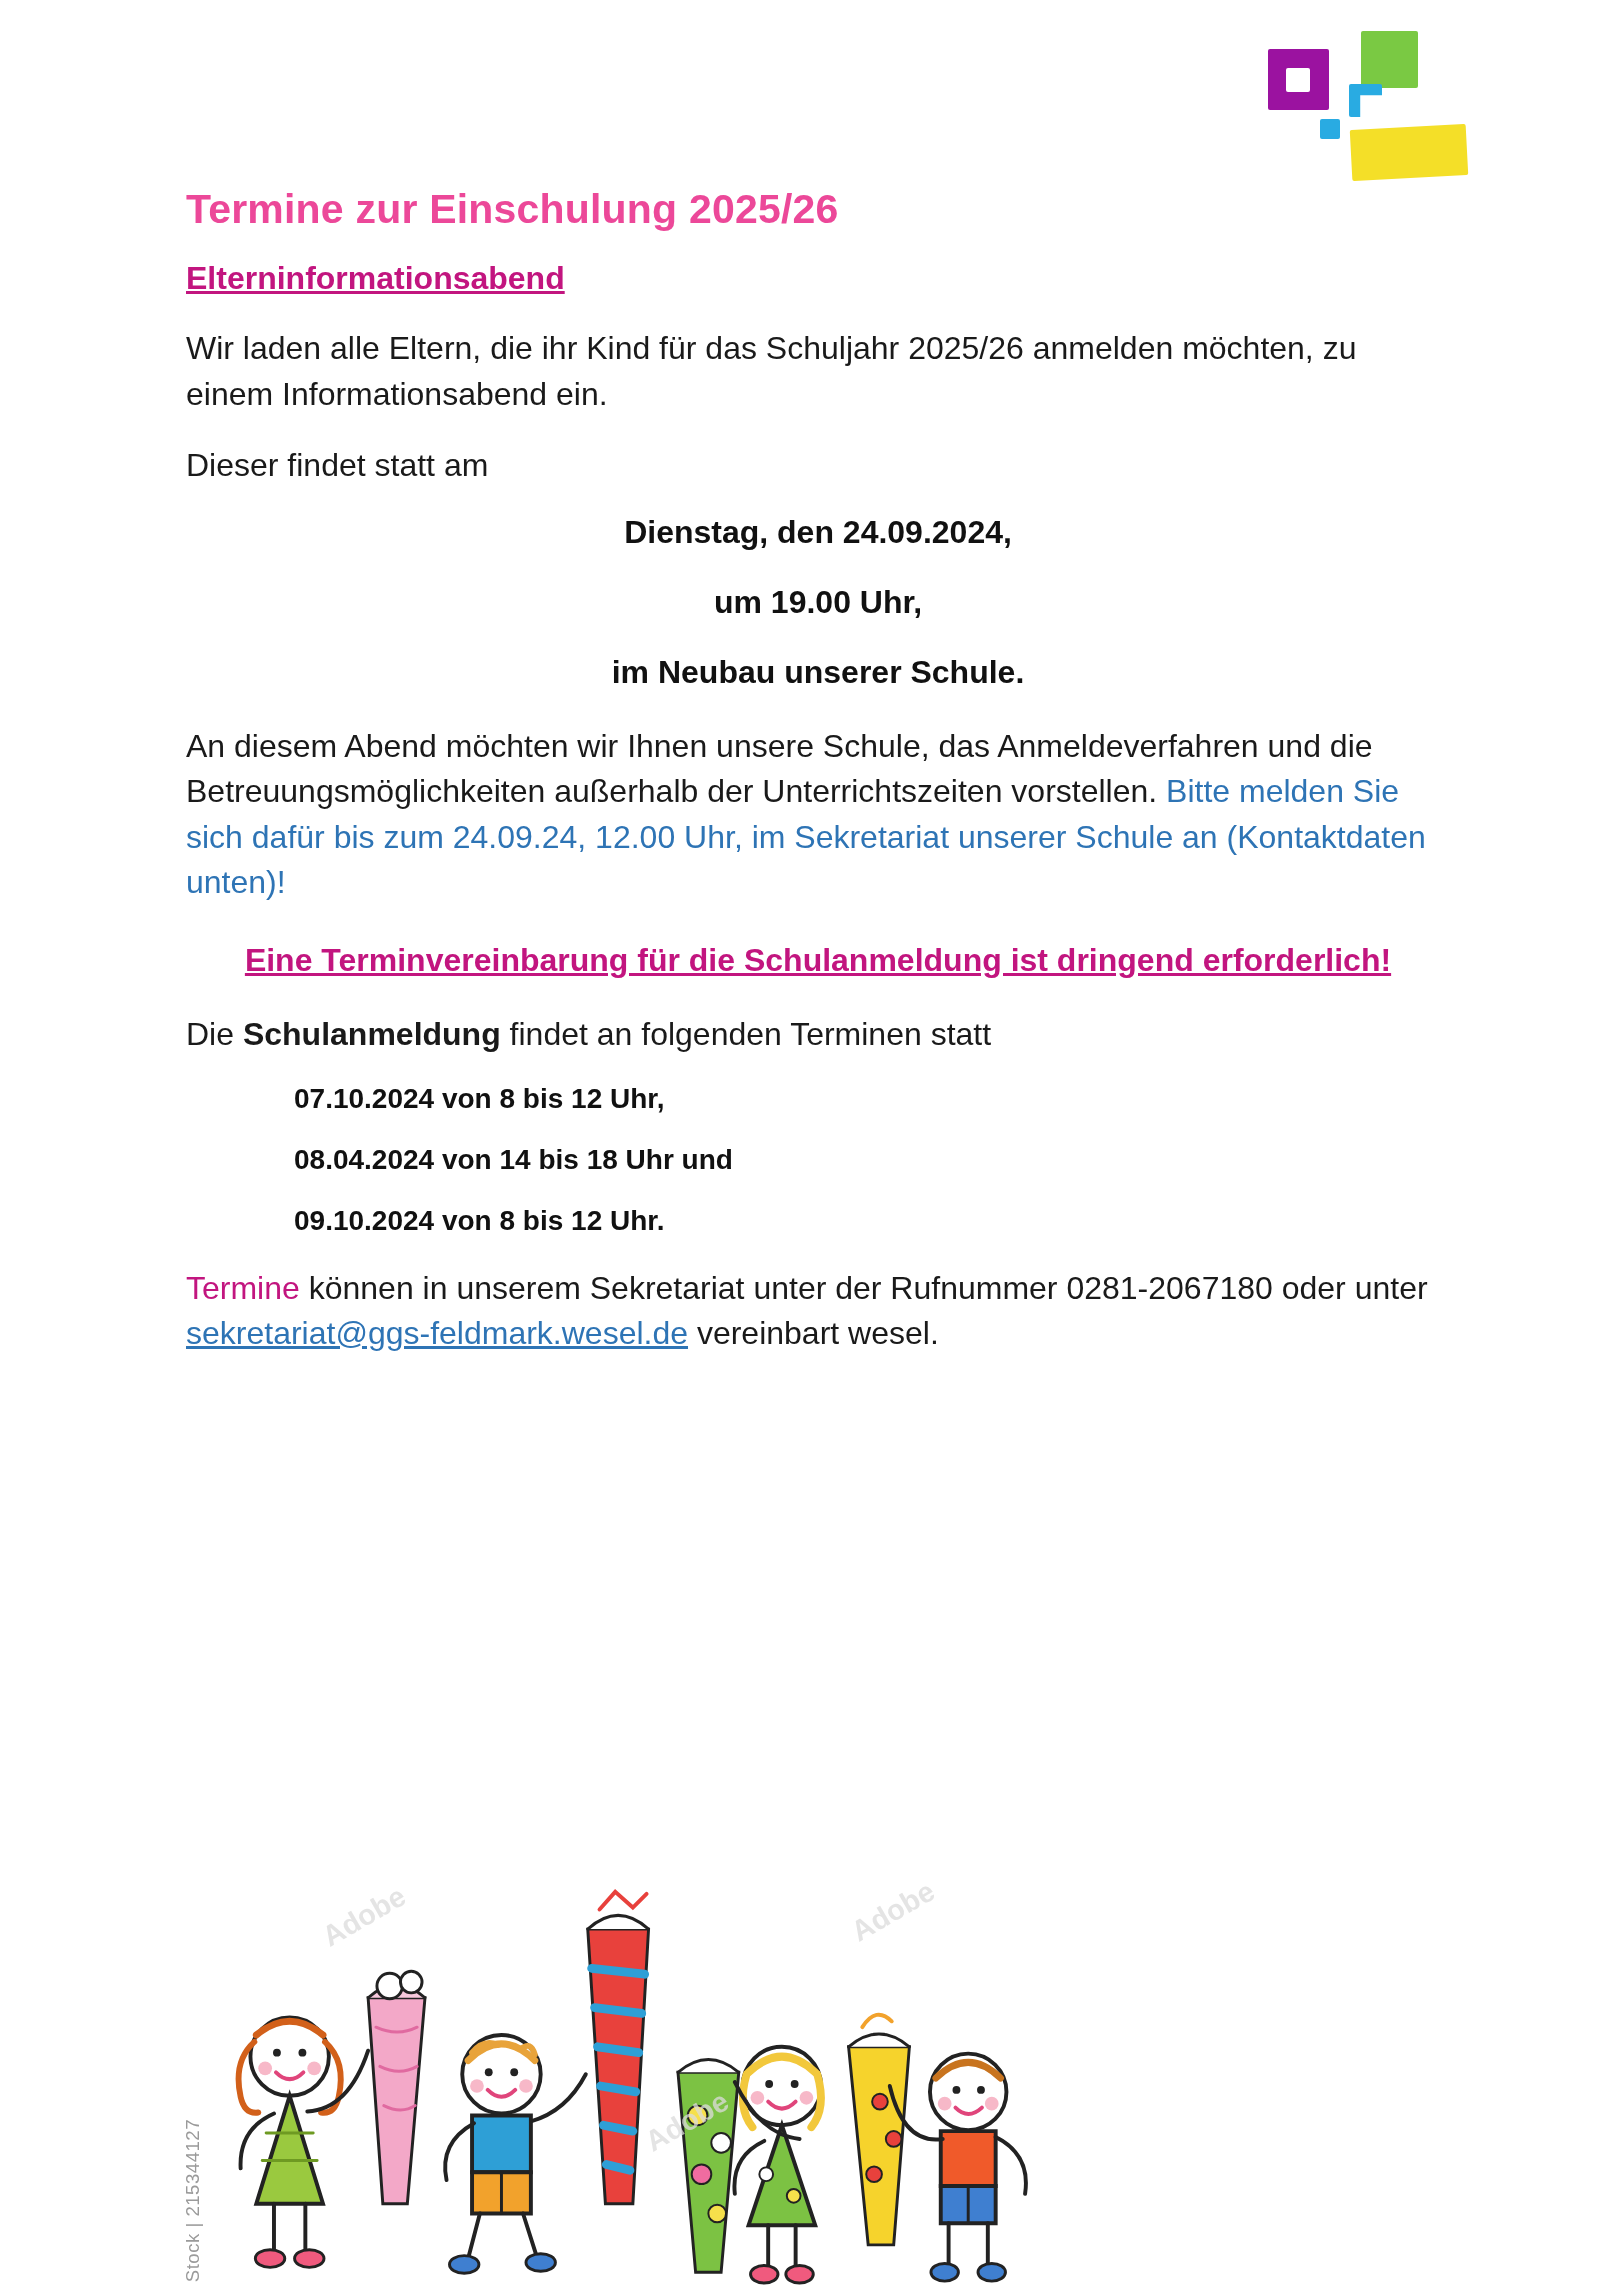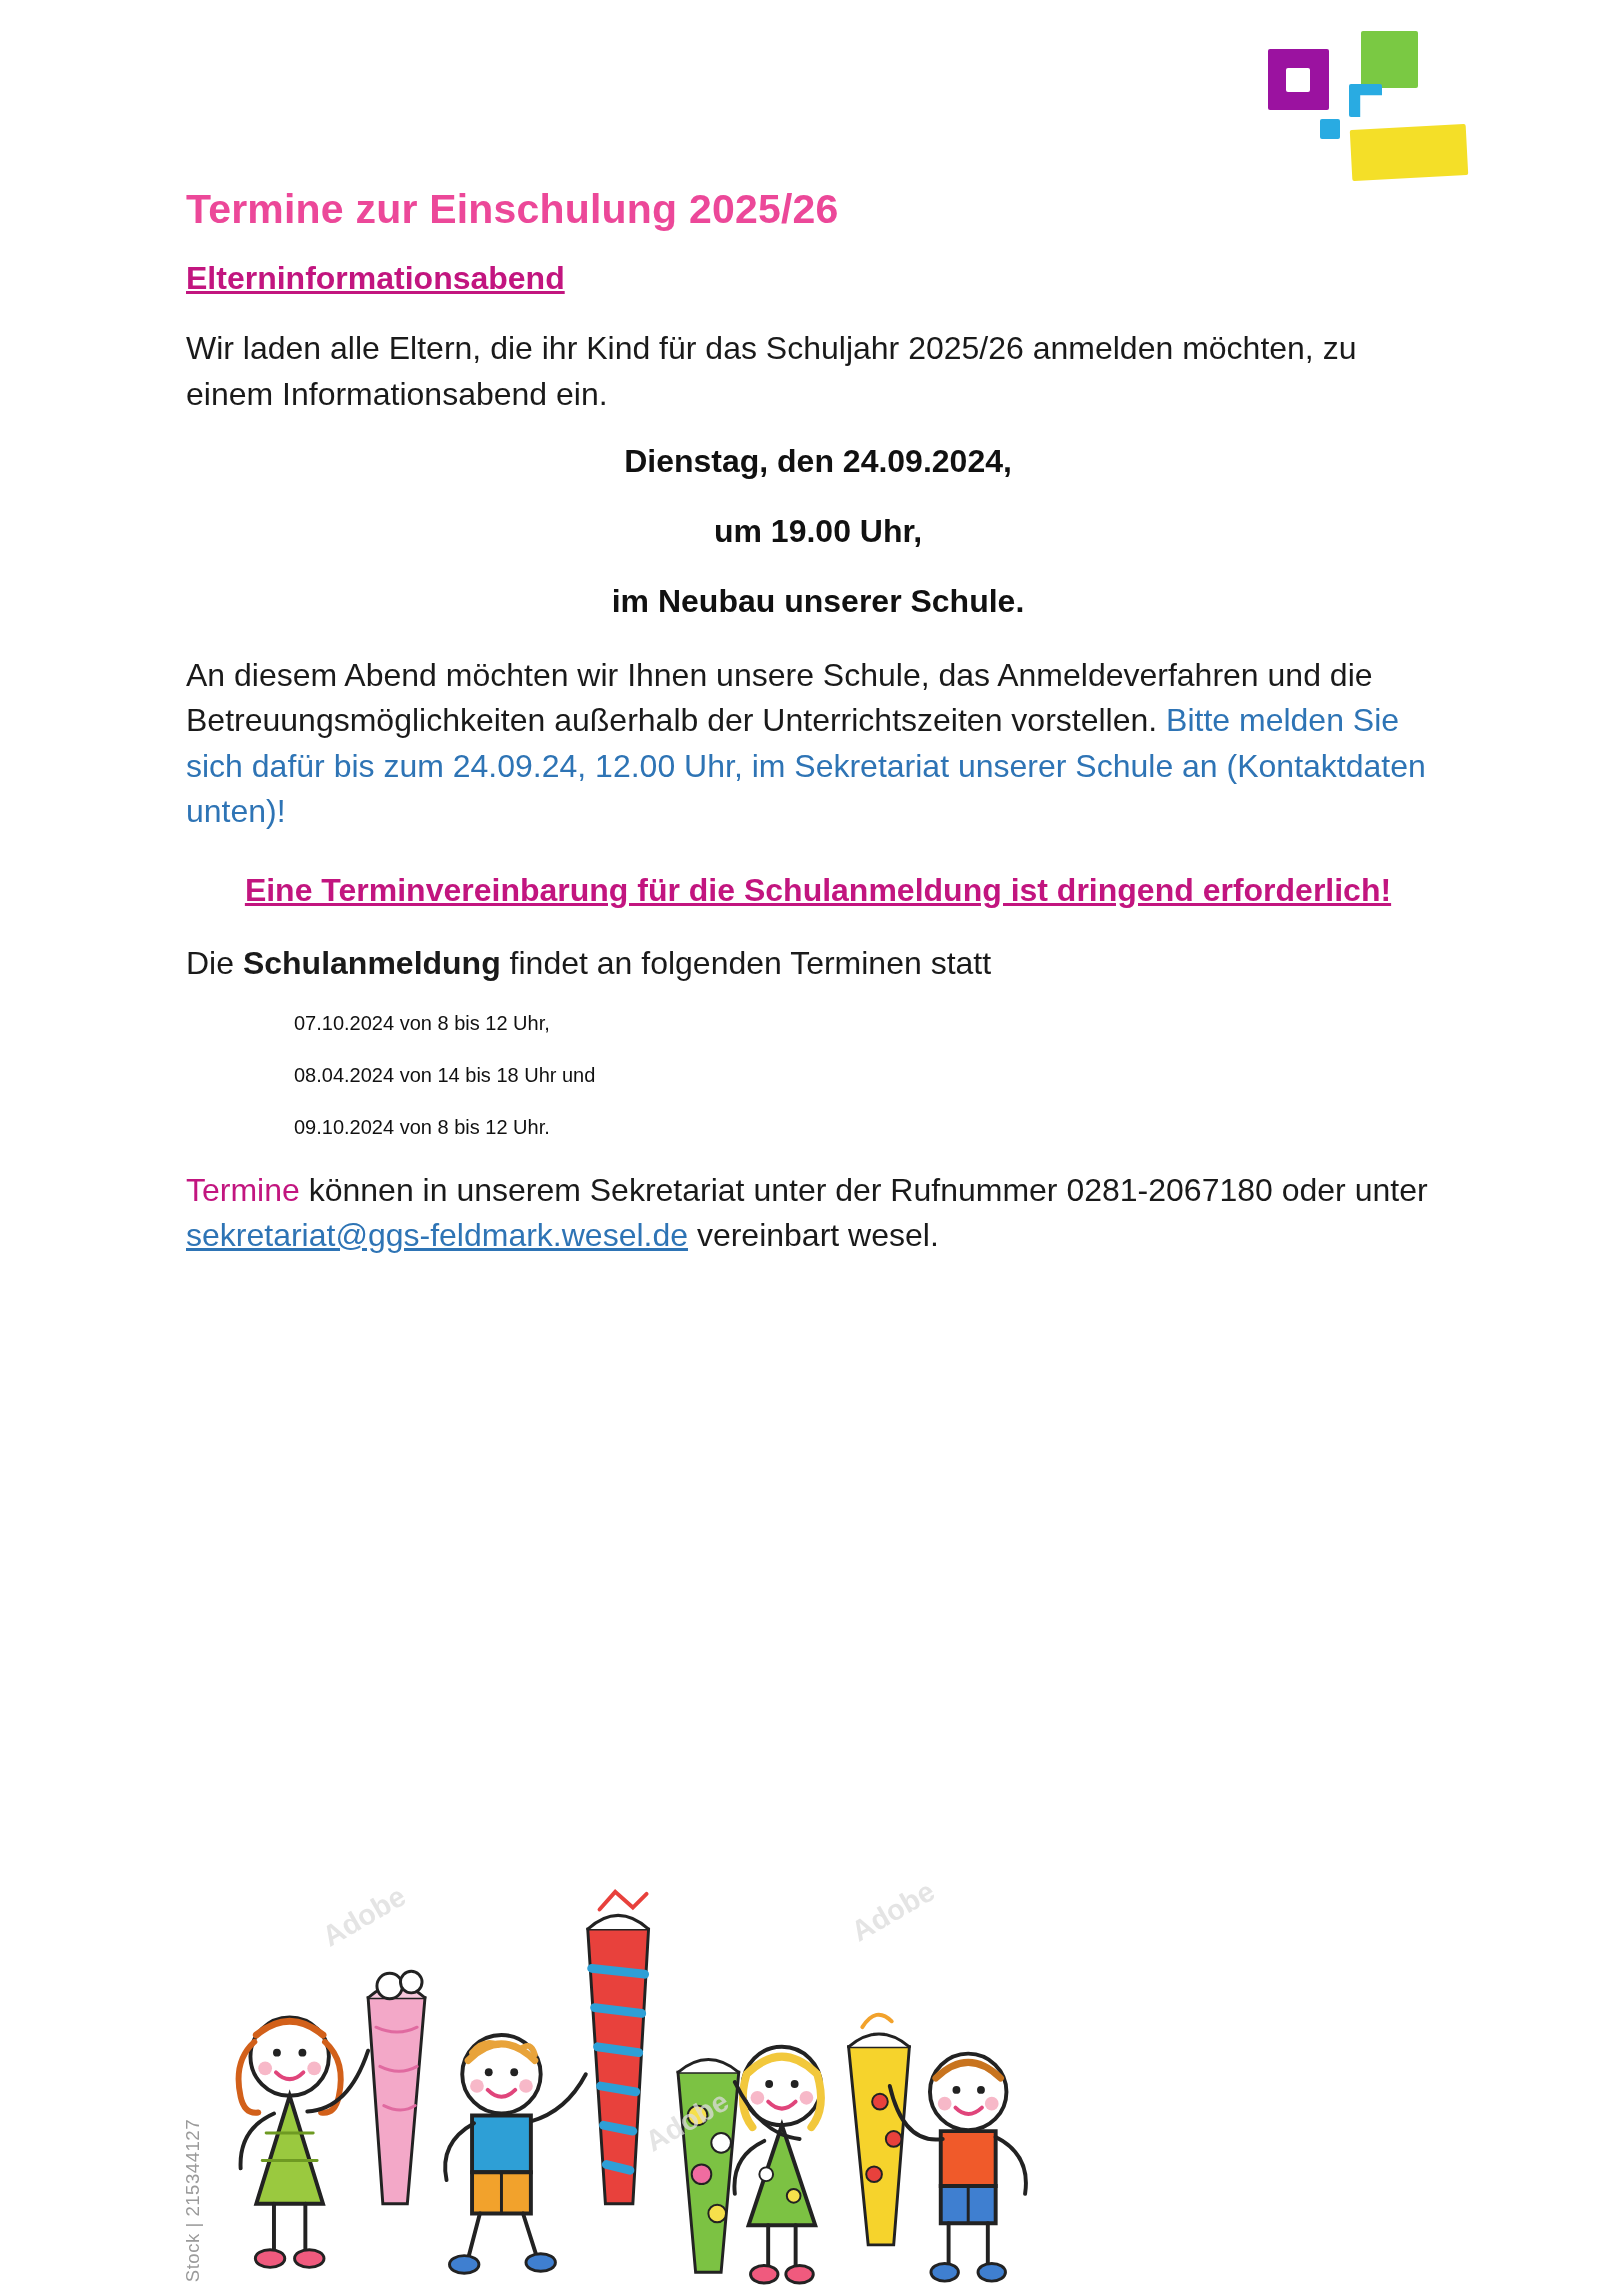--- a/index.html
+++ b/index.html
@@ -131,22 +131,22 @@
     text-align: center;
     color: #c2157f;
     font-weight: bold;
     text-decoration: underline;
     font-size: 32px;
     line-height: 1.38;
     margin: 33px 0 29px 0;
   }
 
   .date-item {
-    font-size: 20px;
-    font-weight: normal;
+    font-size: 28px;
+    font-weight: bold;
     margin: 16px 0 29px 0;
     padding-left: 108px;
     color: #111111;
   }
 
   .pink-word { color: #c2157f; }
 
   a.mail {
     color: #2e74b5;
     text-decoration: underline;
@@ -200,20 +200,21 @@
   </div>
 
   <div class="content">
 
     <h1 class="title">Termine zur Einschulung 2025/26</h1>
 
     <div class="subheading">Elterninformationsabend</div>
 
     <p class="body">Wir laden alle Eltern, die ihr Kind für das Schuljahr 2025/26 anmelden möchten, zu einem Informationsabend ein.</p>
 
+    <p class="body">Dieser findet statt am</p>
 
     <div class="center-bold first">Dienstag, den 24.09.2024,</div>
     <div class="center-bold">um 19.00 Uhr,</div>
     <div class="center-bold">im Neubau unserer Schule.</div>
 
     <p class="body">
       <span>An diesem Abend möchten wir Ihnen unsere Schule, das Anmeldeverfahren und die Betreuungsmöglichkeiten außerhalb der Unterrichtszeiten vorstellen.</span>
       <span class="blue-text">Bitte melden Sie sich dafür bis zum 24.09.24, 12.00 Uhr, im Sekretariat unserer Schule an (Kontaktdaten unten)!</span>
     </p>
 

